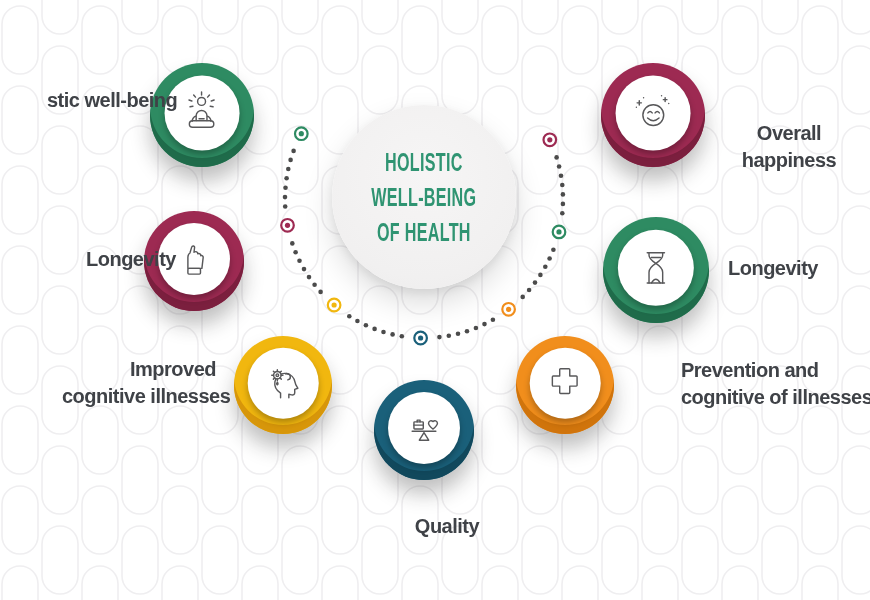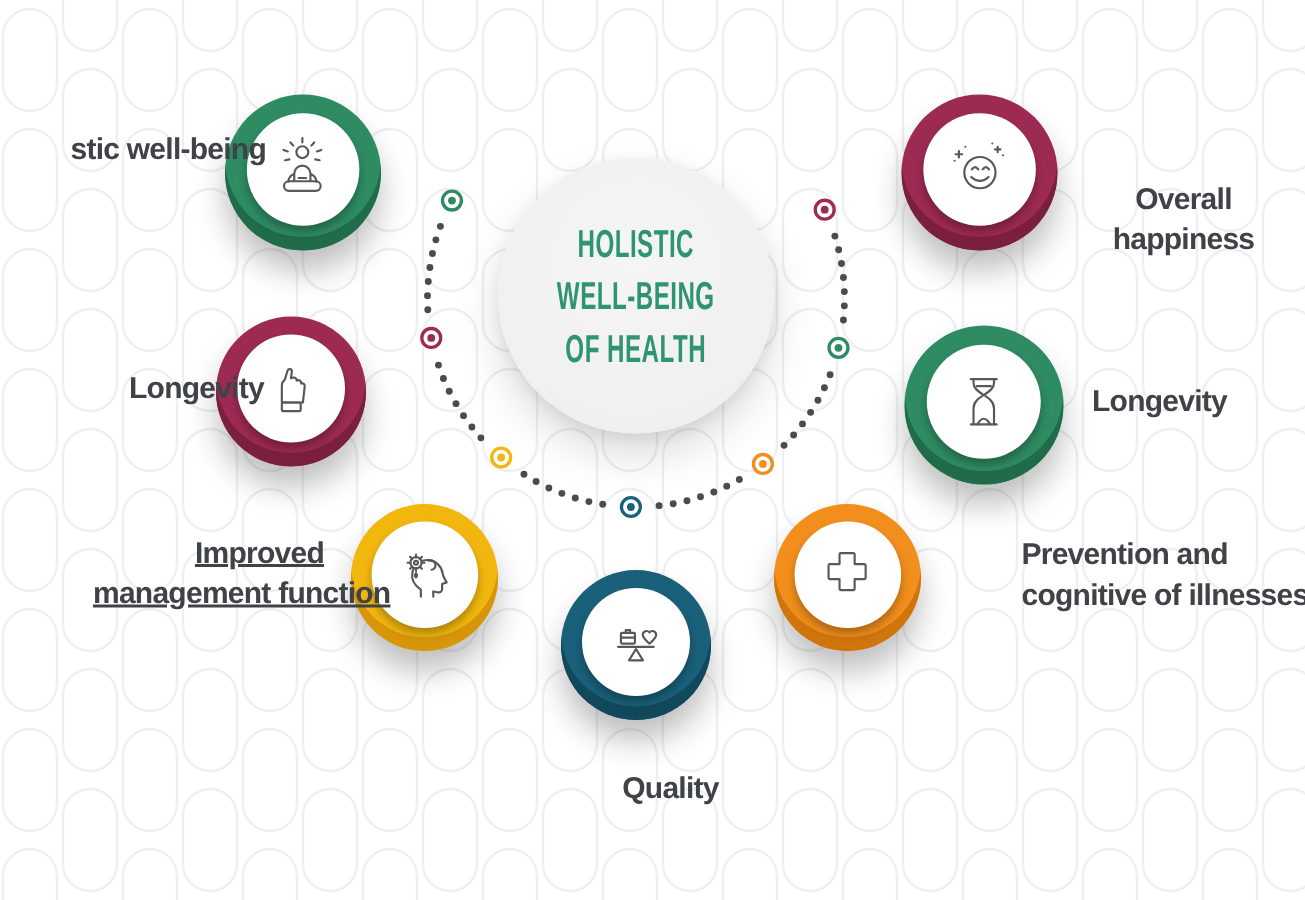--- a/index.html
+++ b/index.html
@@ -35,21 +35,21 @@
     display:flex;align-items:center;justify-content:center;
   }
   .badge svg{display:block;}
 
   
   .label{
     position:absolute;color:#3F4247;font-size:20px;font-weight:700;
     letter-spacing:-0.5px;line-height:27px;white-space:nowrap;
   }
   .label span{display:block;padding-left:46px;}
-  .ta-r{text-align:right;text-decoration:underline;}
+  .ta-r{text-align:right;}
   .ta-c{text-align:center;margin-top:24px;}
 </style>
 </head>
 <body>
 
 <div class="stage">
 
   <svg class="bg" width="870" height="600">
     <defs>
       <pattern id="chain" width="80" height="80" patternUnits="userSpaceOnUse">
@@ -224,21 +224,21 @@
   <div class="label" style="left:1px;top:87px;">
     <span>stic well-being</span>
   </div>
 
   <div class="label" style="left:40px;top:246px;">
     <span>Longevity</span>
   </div>
 
   <div class="label ta-r" style="left:16px;top:356px;width:200px;">
     <span>Improved</span>
-    <span>management function</span>
+    <span>cognitive illnesses</span>
   </div>
 
   <div class="label ta-c" style="left:324px;top:489px;width:200px;">
     <span>Quality</span>
   </div>
 
   <div class="label" style="left:635px;top:357px;">
     <span>Prevention and</span>
     <span>cognitive of illnesses</span>
   </div>

